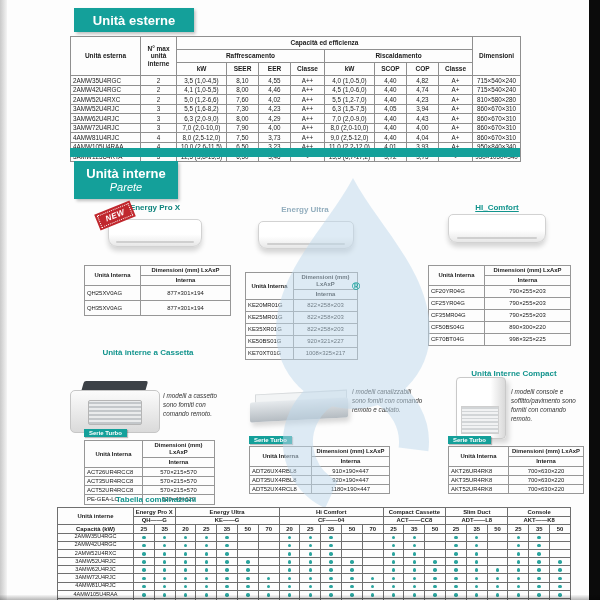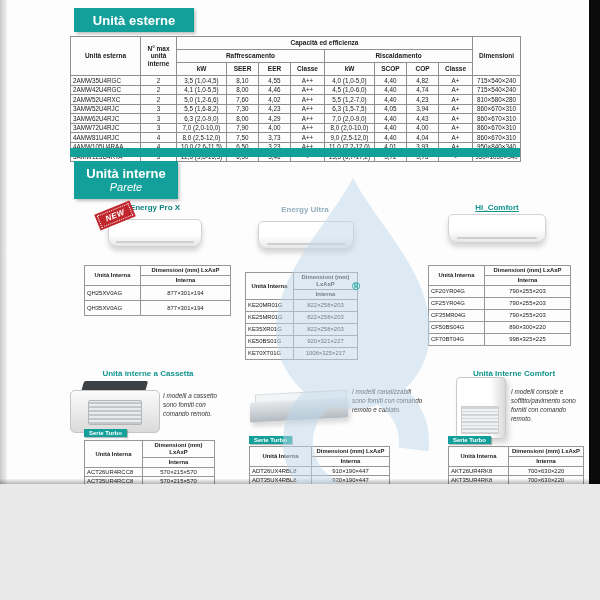--- a/index.html
+++ b/index.html
@@ -1,17 +1,17 @@
 <!DOCTYPE html>
 <html style="--teal: #14A09A; --teal-text: #12948D;"><head>
 <meta charset="utf-8">
 <style>
   :root{ --teal:#14A09A; --teal-text:#12948D; --wm:#BFD9EC; }
   html,body{margin:0;padding:0;background:#e9e9e9;}
-  .page{position:relative;width:600px;height:484px;background:#fdfdfd;overflow:hidden;
+  .page{position:relative;width:600px;height:600px;background:#fdfdfd;overflow:hidden;
         font-family:"Liberation Sans",sans-serif;color:#1a1a1a;}
   
   .edge-left{position:absolute;left:0;top:0;width:7px;height:600px;
              background:linear-gradient(to right,#c9c9c9,#f4f4f4);}
   .edge-right{position:absolute;right:0;top:0;width:11px;height:600px;background:#0b0b0b;}
   .edge-bottom{position:absolute;left:0;bottom:0;width:600px;height:5px;
                background:linear-gradient(to bottom,rgba(0,0,0,0.03),rgba(0,0,0,0.28));}
   
   .banner{position:absolute;background:var(--teal);color:#fff;display:flex;align-items:center;
           justify-content:center;box-shadow:1.5px 2px 3px rgba(0,0,0,.25);}
@@ -37,21 +37,21 @@
   .dim-table td.l{text-align:left;white-space:nowrap;}
   .rows-tall td{height:12px;}
   .rows-mid td{height:9px;}
   .rows-slim td{height:6.5px;padding:0.5px 2px;}
   
   .prod-title{position:absolute;font-size:8px;font-weight:bold;text-align:center;}
   .t-epx{left:103px;top:203px;width:104px;color:#0E837C;}
   .t-eu{left:253px;top:205px;width:104px;color:#93AEBE;}
   .t-hc{left:443px;top:203px;width:108px;color:var(--teal-text);text-decoration:underline;}
   .sec-title{position:absolute;font-size:8px;font-weight:bold;color:var(--teal-text);text-align:center;}
-  .st-cass{left:64px;top:369px;width:168px;}
+  .st-cass{left:64px;top:348px;width:168px;}
   .st-duct{left:248px;top:369px;width:174px;}
   .st-cons{left:438px;top:369px;width:152px;}
   .combo-title{position:absolute;left:116px;top:495px;font-size:8px;font-weight:bold;color:var(--teal-text);}
   
   .wall-unit{position:absolute;background:linear-gradient(180deg,#ffffff 55%,#e7e7e7);
       border:1px solid #d2d2d2;border-radius:5px 5px 9px 9px;box-shadow:0 4px 5px rgba(0,0,0,.16);}
   .wall-unit .vent{position:absolute;left:8%;bottom:3px;width:84%;height:2px;background:#cfcfcf;border-radius:1px;}
   .u-epx{left:108px;top:219px;width:92px;height:26px;}
   .u-eu{left:258px;top:221px;width:94px;height:26px;}
   .u-hc{left:448px;top:214px;width:96px;height:27px;}
@@ -473,21 +473,21 @@
             <td>920×190×447</td>
           </tr>
           <tr>
             <td class="l">ADT52UX4RCL8</td>
             <td>1180×190×447</td>
           </tr>
         </tbody>
       </table>
     </div>
 
-  <div class="sec-title st-cons">Unità Interne Comfort</div>
+  <div class="sec-title st-cons">Unità Interne Compact</div>
   <div class="console">
     <div class="cons-grille"></div>
   </div>
   <div class="desc d-cons">I modelli console e soffitto/pavimento sono forniti con comando remoto.</div>
   <div class="serie s-cons">Serie Turbo</div>
   <div class="tbl-wrap" style="left:448px;top:446px;width:135px;" id="tbl-cons">
       <table class="dim-table rows-slim">
         <colgroup>
           <col style="width: 60px;">
           <col style="width: 75px;">

